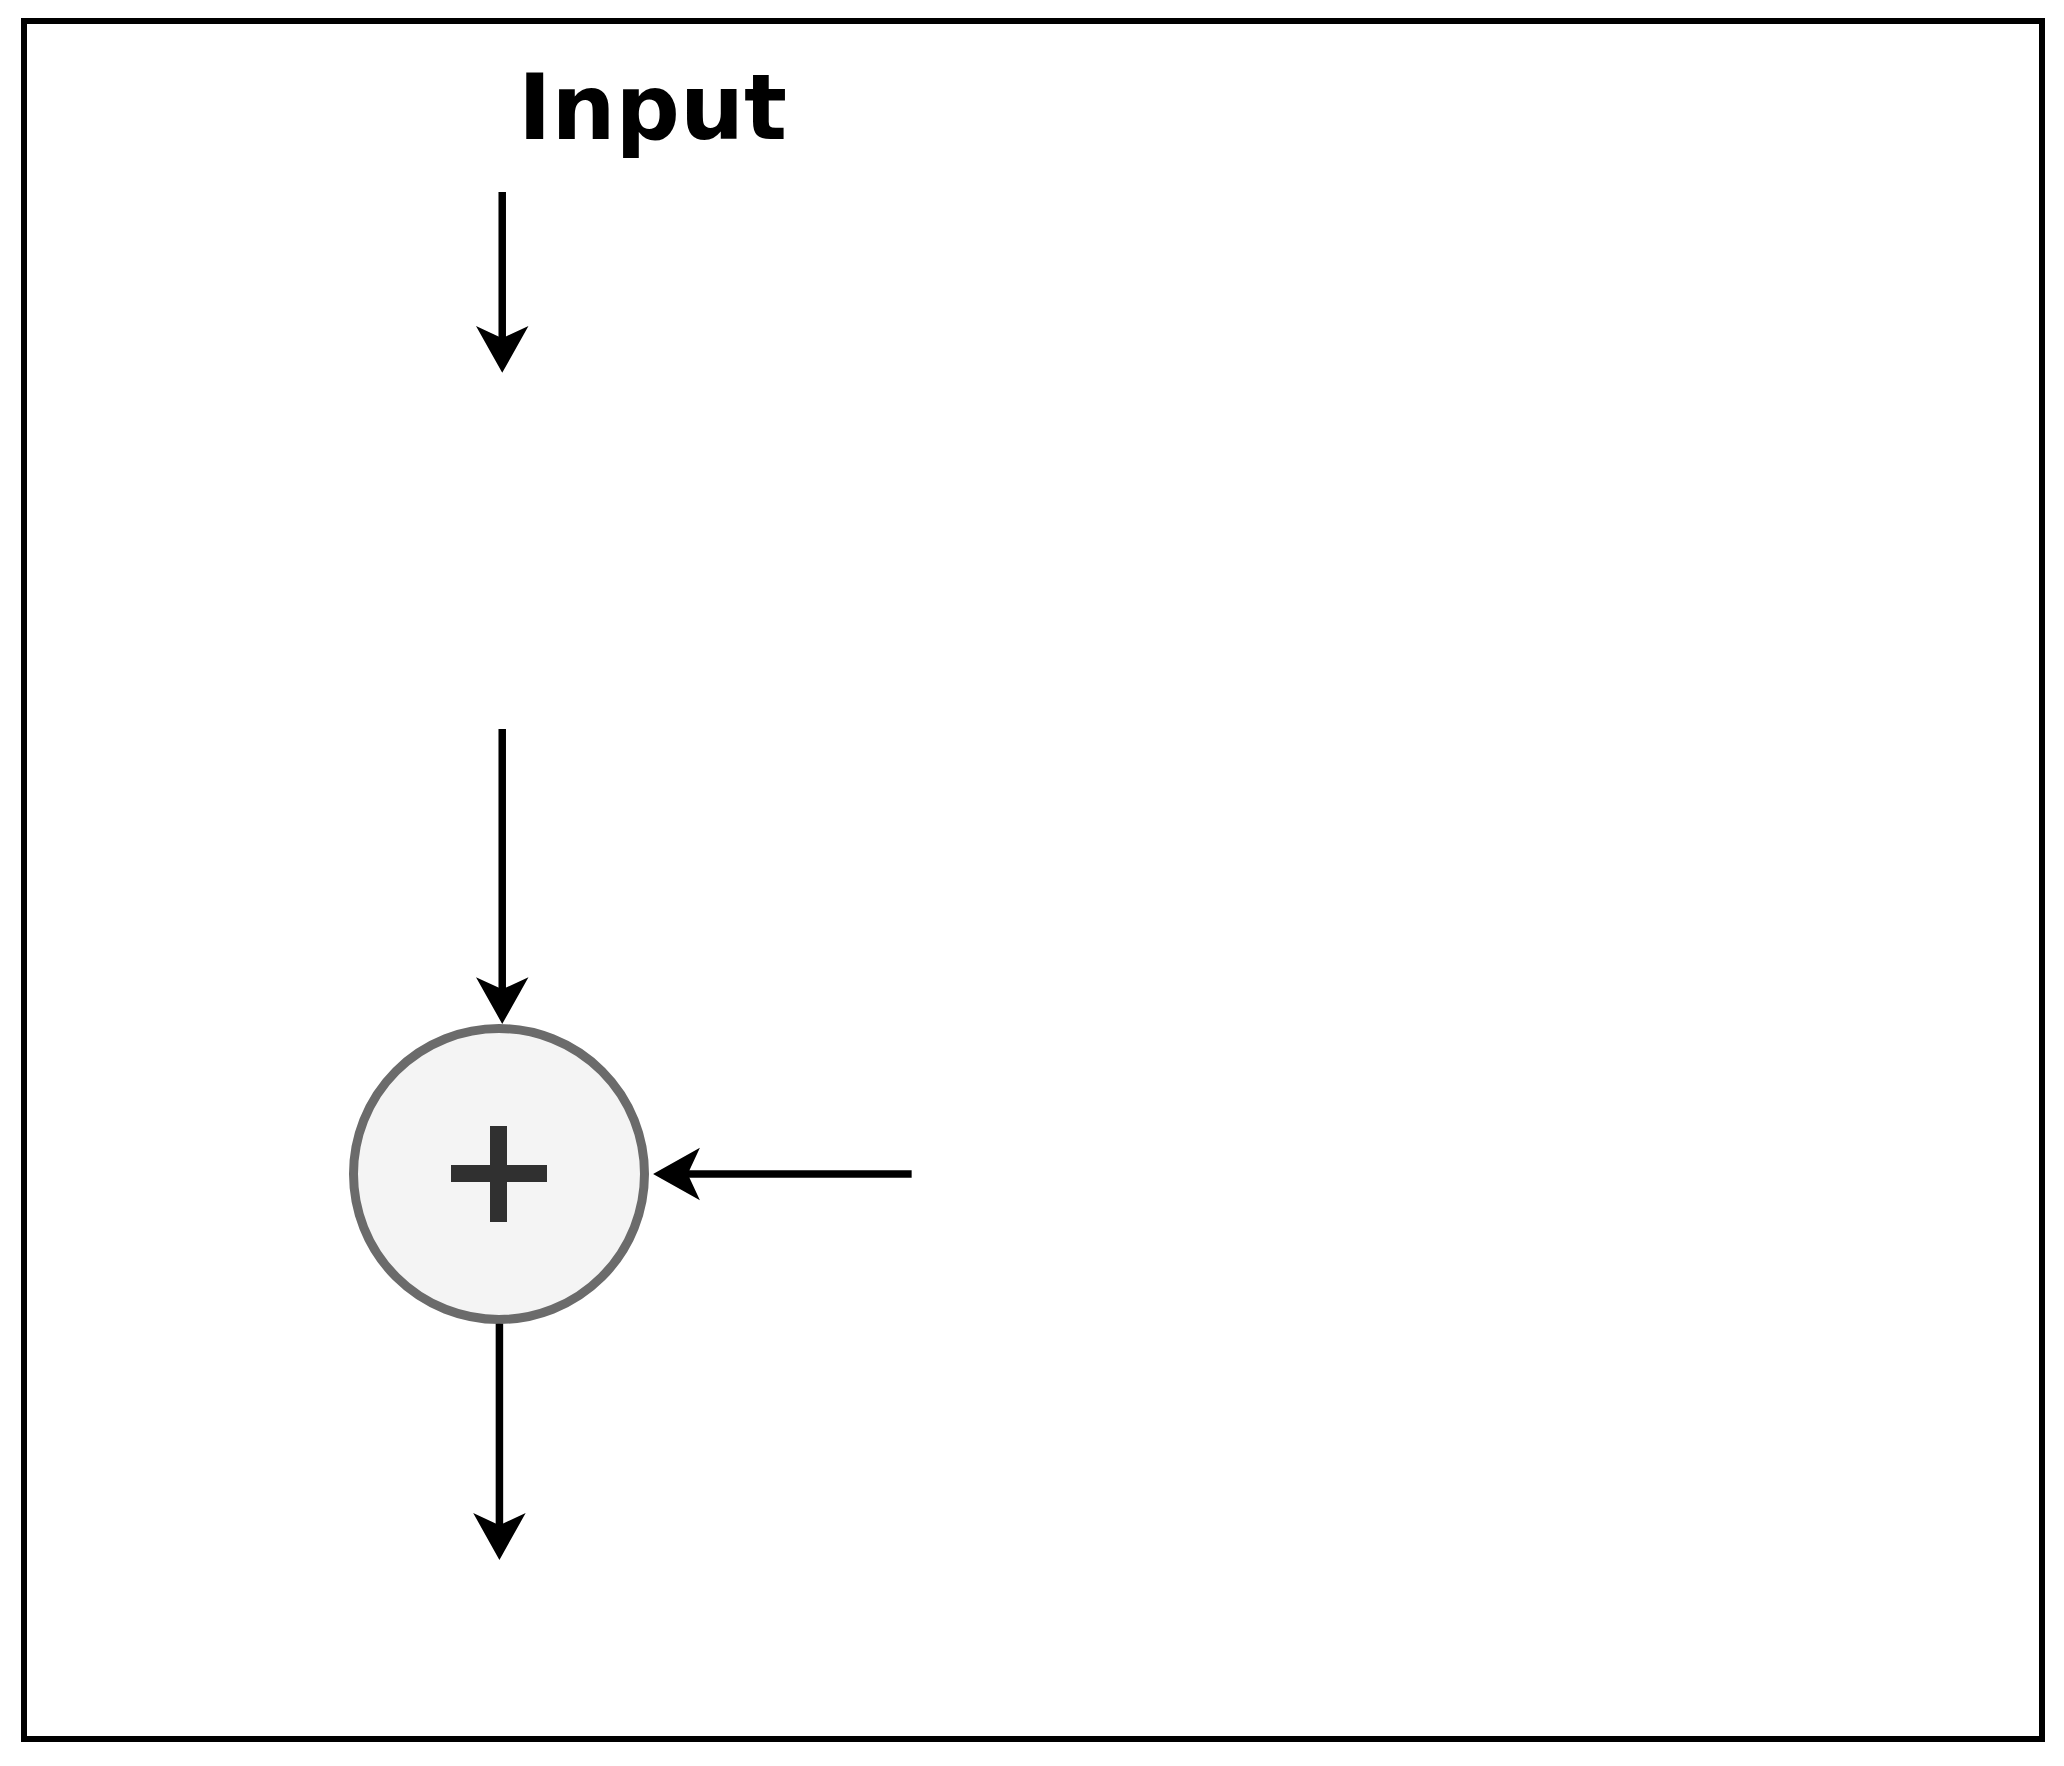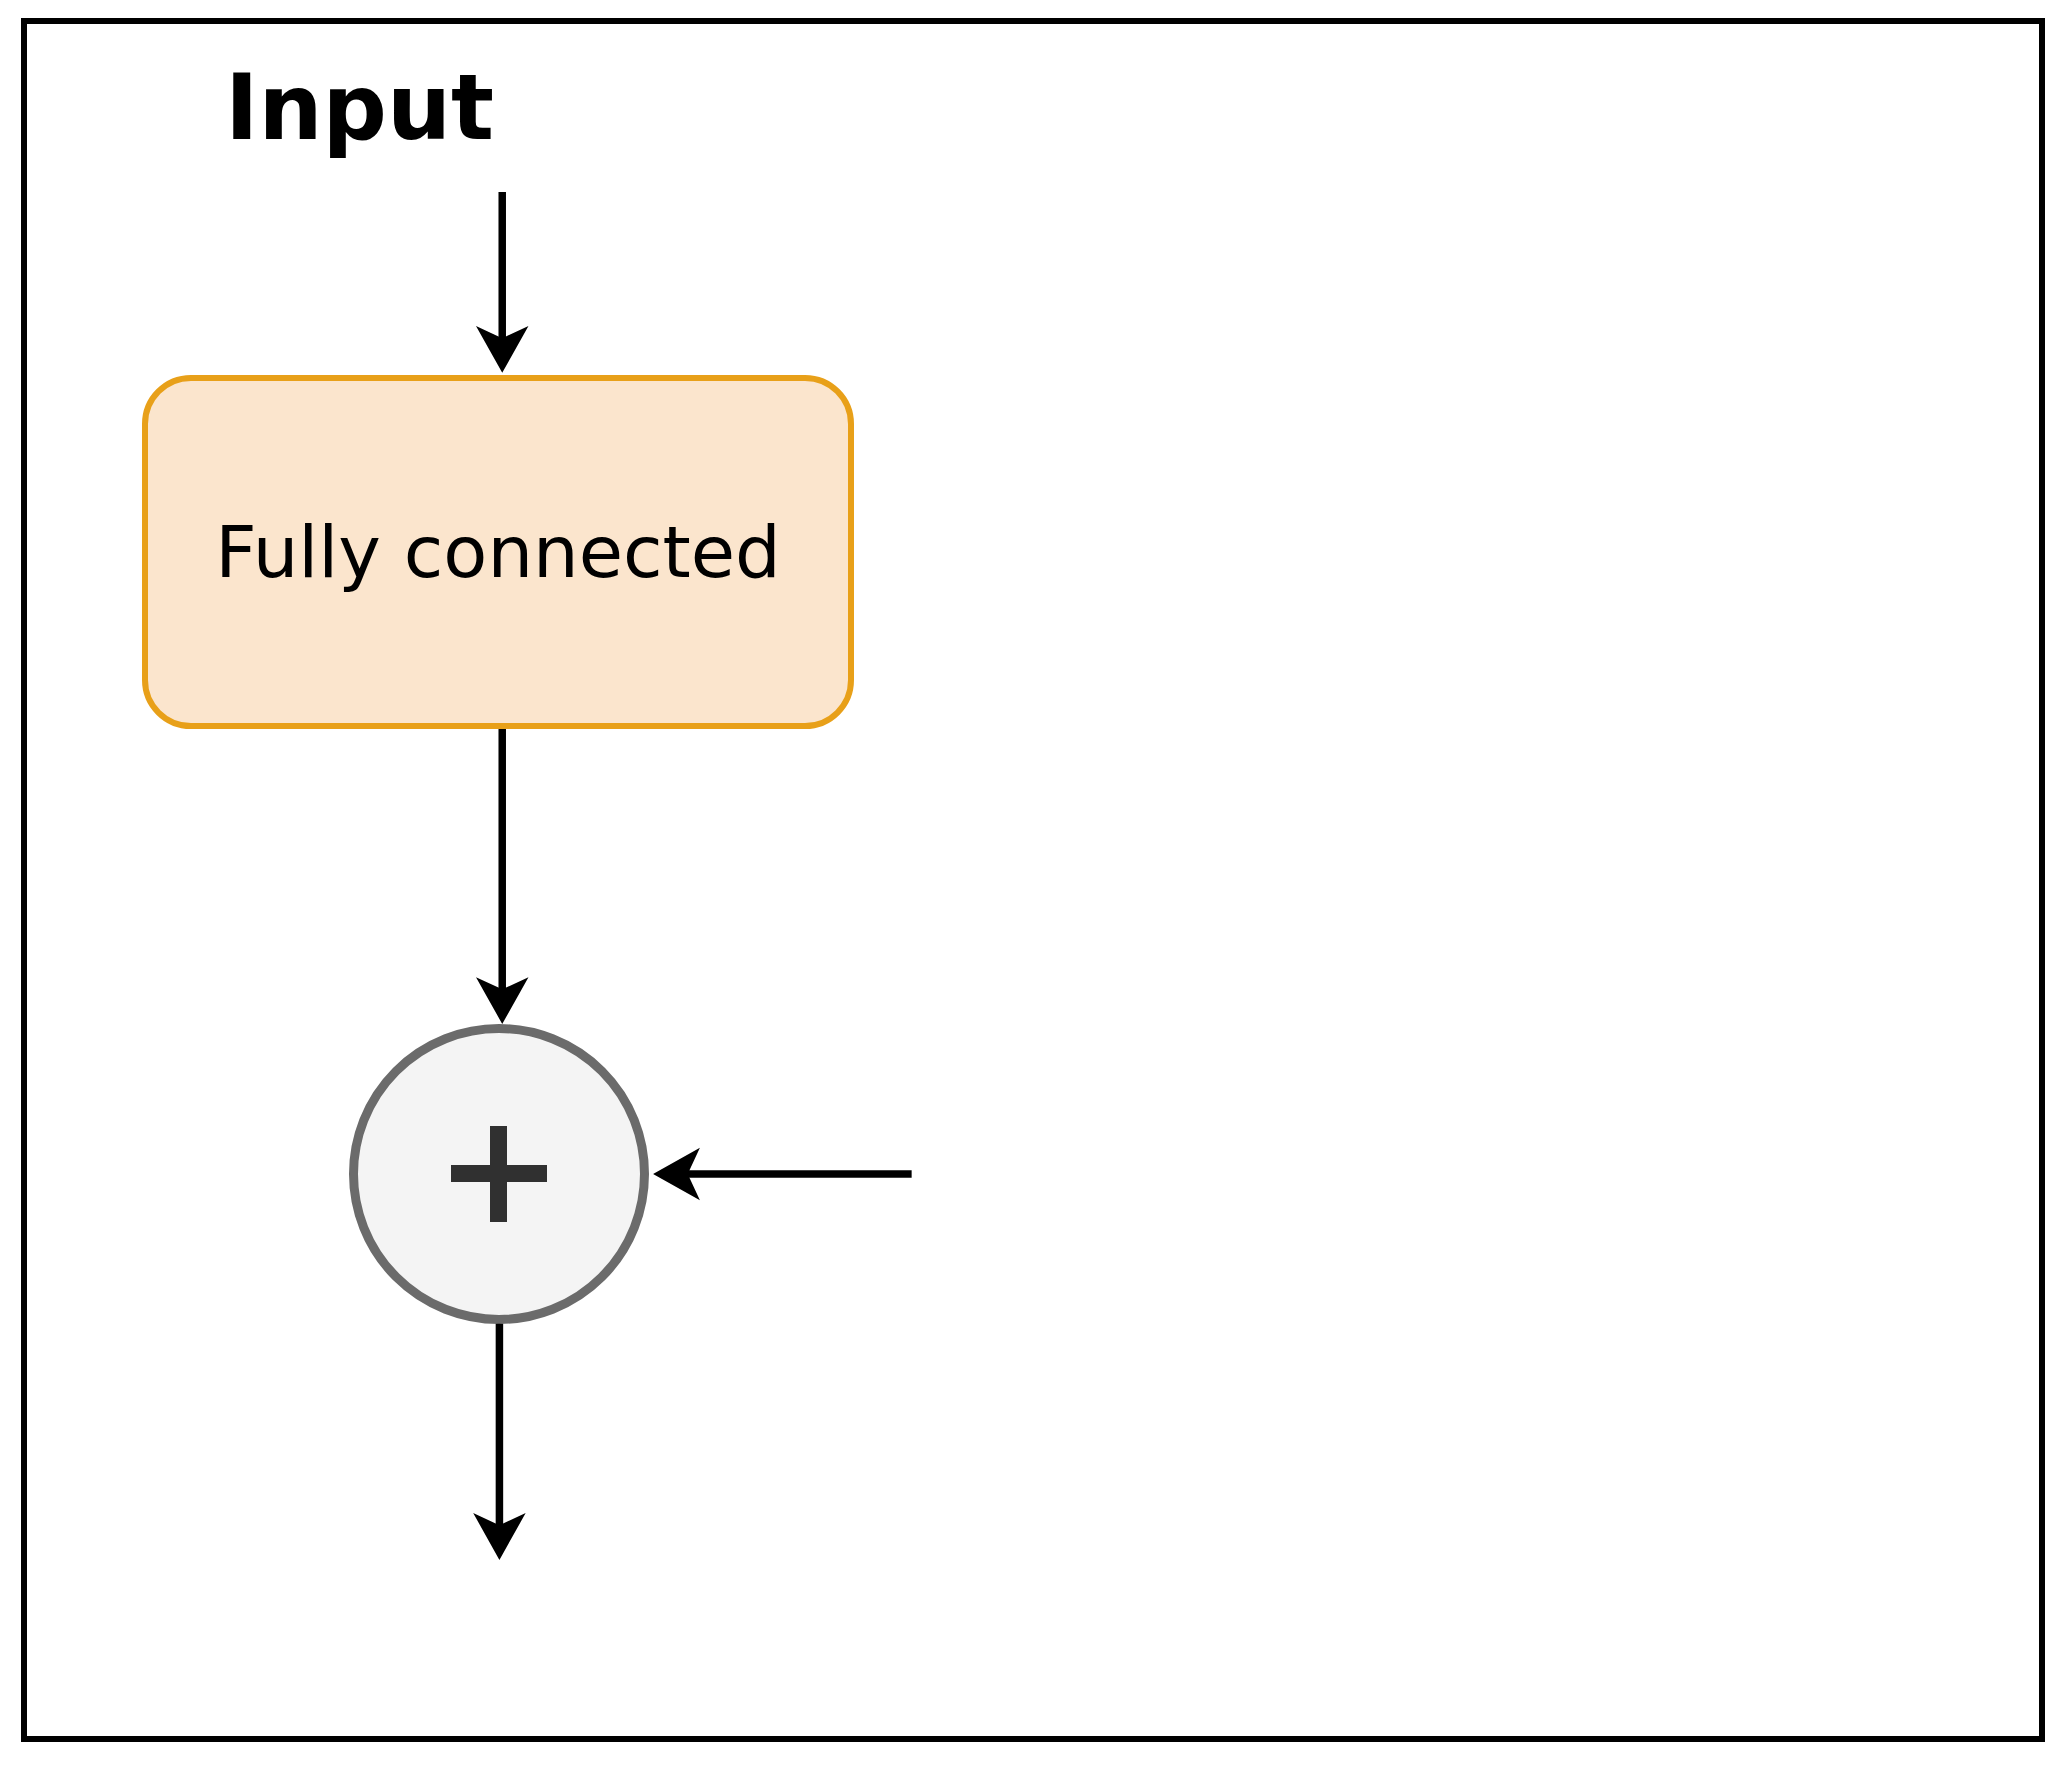--- a/index.html
+++ b/index.html
@@ -33,21 +33,21 @@
     left: 20.6px;
     top: 18px;
     width: 2024px;
     height: 1724px;
     border: 6.6px solid var(--color-frame-border);
     box-sizing: border-box;
   }
   .endpoint-label {
     position: absolute;
     width: 562px;
-    text-align: left;
+    text-align: right;
     font-weight: bold;
     color: var(--color-text);
     line-height: 1.15;
   }
   .endpoint-label.input {
     left: 225px;
     top: 56px;
     font-size: 90px;
   }
   .endpoint-label.output {
@@ -134,23 +134,20 @@
 </style>
 </head>
 <body>
 
 <div class="canvas">
 
   <div class="frame"></div>
 
   <div class="endpoint-label input">Input</div>
 
-  <div class="node-box fc">
-    <span>Fully connected</span>
-  </div>
 
   <div class="adder">
     <span class="plus">
       <span class="bar-h"></span>
       <span class="bar-v"></span>
     </span>
   </div>
 
 
 

